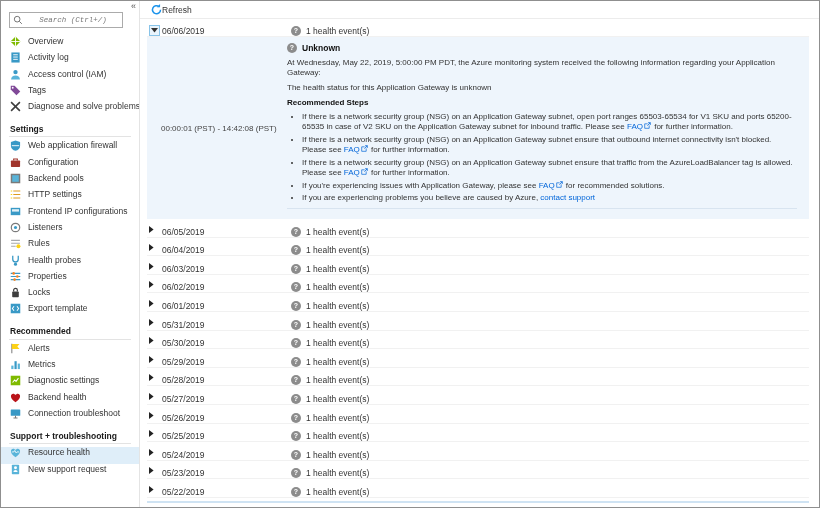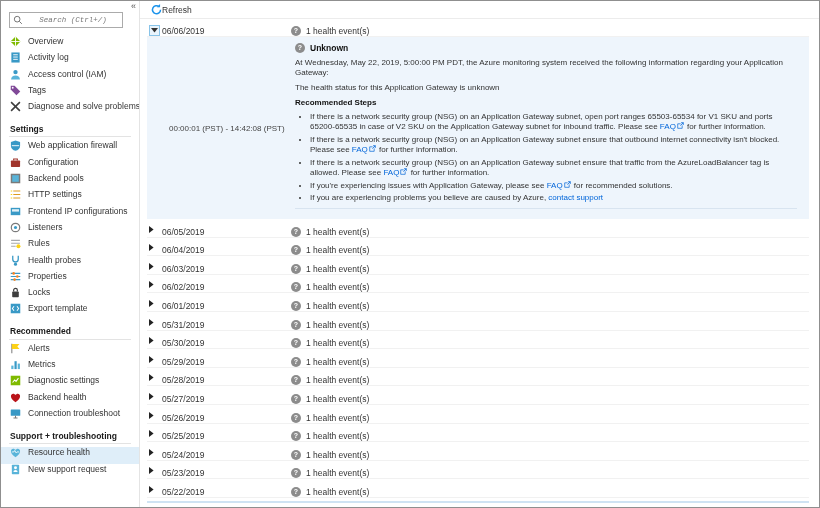--- a/index.html
+++ b/index.html
@@ -30,21 +30,21 @@
   .event-row { height: 18.6px; min-height: 18.6px; display: flex; align-items: flex-end; border-bottom: 1px solid #f1f1f1; padding-left: 2px; cursor: pointer; }
   .event-row.first { height: 18px; min-height: 18px; }
   .caret-cell { width: 13px; display: flex; align-items: center; }
   .caret-box { width: 11px; height: 11px; border: 1px solid #88c3e8; background: #e9f4fc; display: inline-flex; align-items: center; justify-content: center; }
   .row-date { font-size: 8.5px; color: #333; width: 129px; }
   .row-count { display: flex; align-items: center; gap: 5px; font-size: 8.5px; color: #333; }
   .q-circle { width: 10px; height: 10px; min-width: 10px; border-radius: 50%; background: #8c8c8c; color: #fff; font-size: 7px; line-height: 10px; display: inline-flex; align-items: center; justify-content: center; font-weight: 700; }
 
   
   .panel { background: #eef5fc; height: 182px; min-height: 182px; display: flex; overflow: hidden; }
-  .panel-time { width: 140px; min-width: 140px; display: flex; align-items: center; padding-left: 14px; font-size: 8px; color: #444; margin-left: 8px; }
+  .panel-time { width: 140px; min-width: 140px; display: flex; align-items: center; padding-left: 14px; font-size: 8px; color: #444; }
   .panel-body { flex: 1; padding: 6px 12px 0 0; font-size: 8px; color: #333; line-height: 10.5px; }
   .status-row { display: flex; gap: 5px; align-items: center; margin-bottom: 4px; }
   .status-title { font-weight: 700; font-size: 8.5px; color: #111; }
   .panel-body p { margin: 0 0 4px 0; }
   .rs-title { font-weight: 700; margin: 5px 0 3px; color: #111; }
   .bullets { margin: 0 0 0 15px; list-style: disc; }
   .bullets li { margin-bottom: 2px; }
   a.link { color: #0065d9; text-decoration: none; cursor: pointer; }
   .ext-icon { display: inline-block; margin: 0 1px; }
   .panel-footer { border-top: 1px solid #d8e4f0; margin-top: 4px; padding-top: 17px; display: flex; justify-content: space-between; align-items: center; font-size: 8px; }

